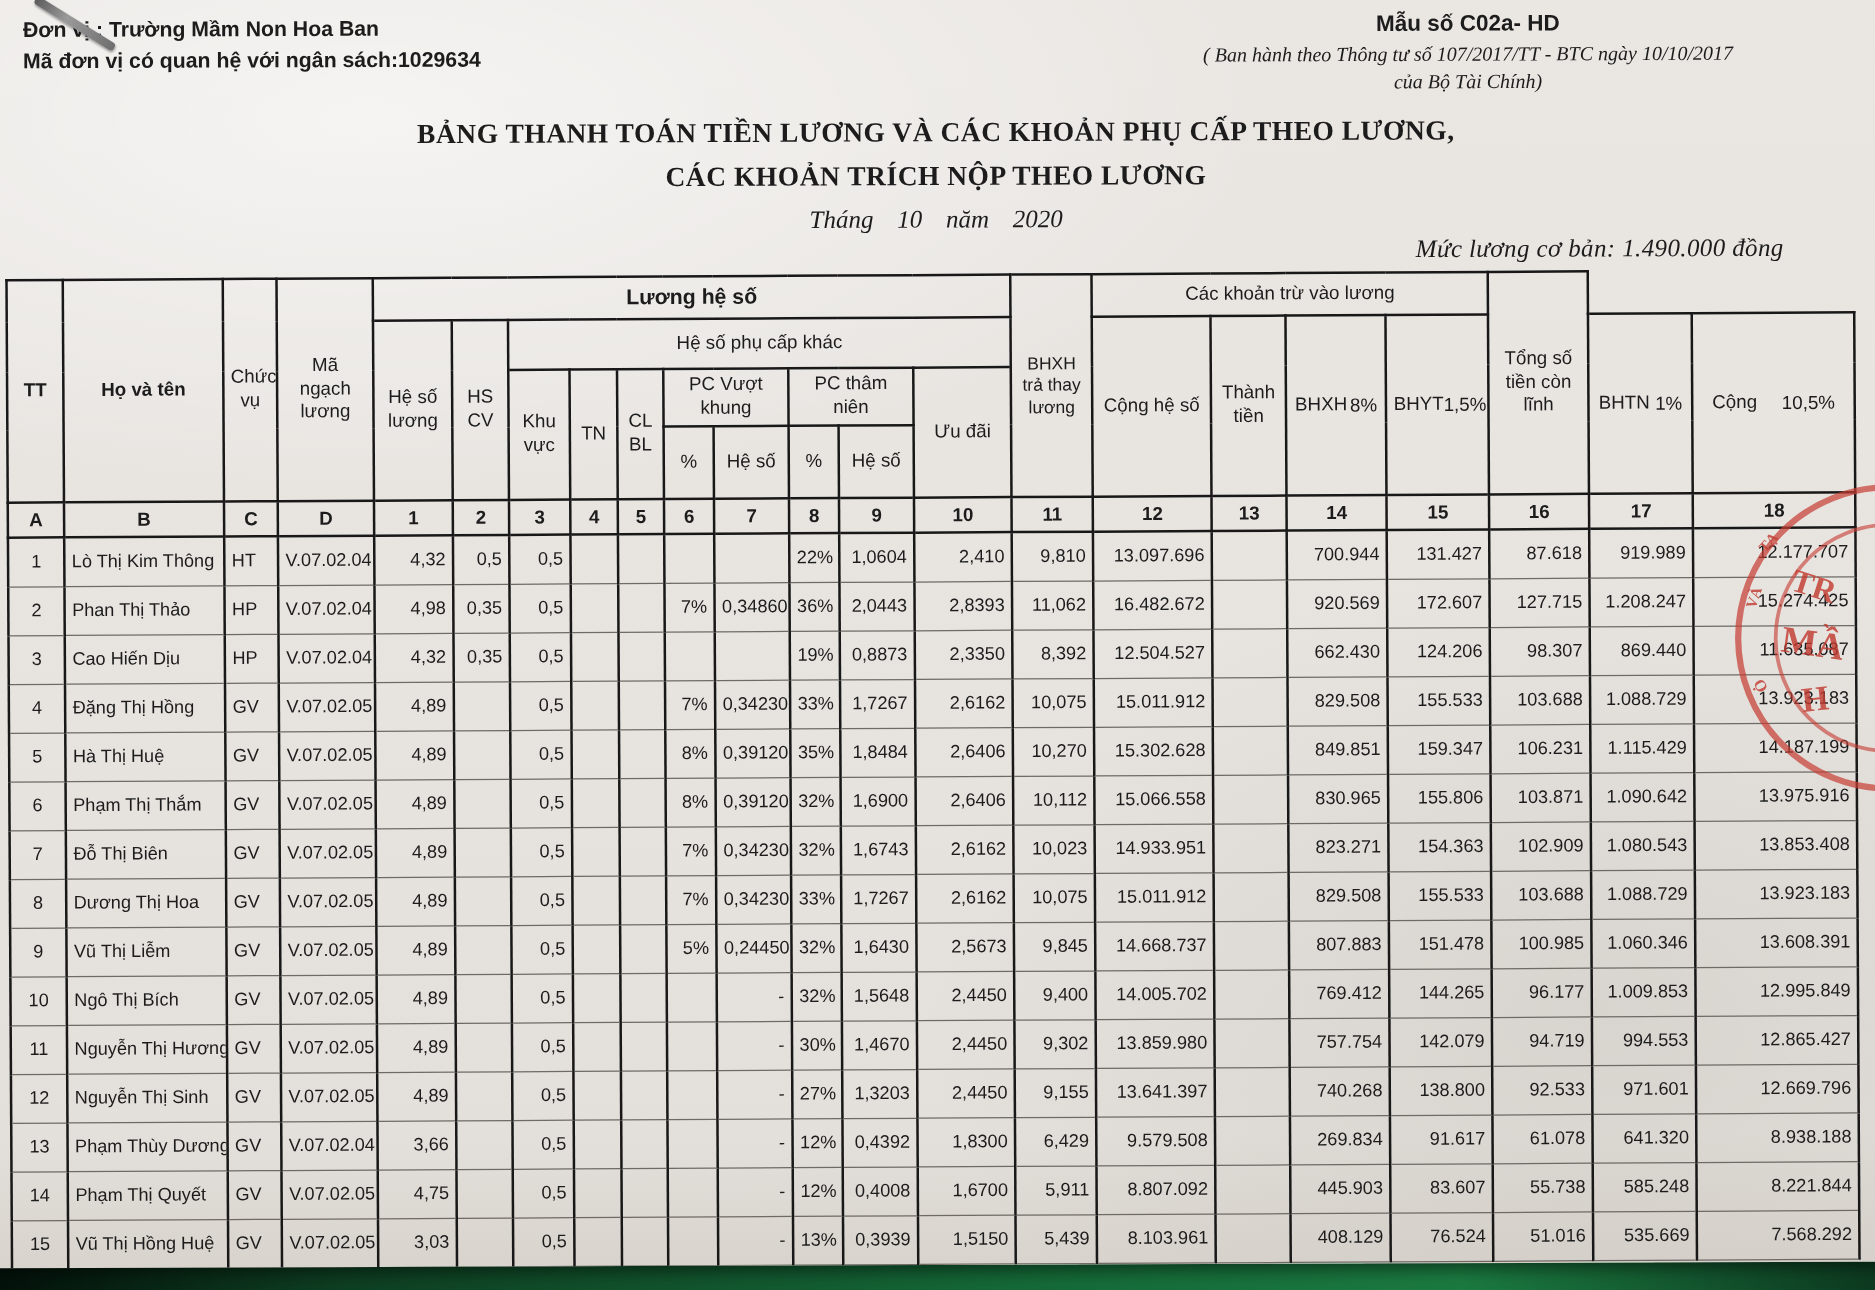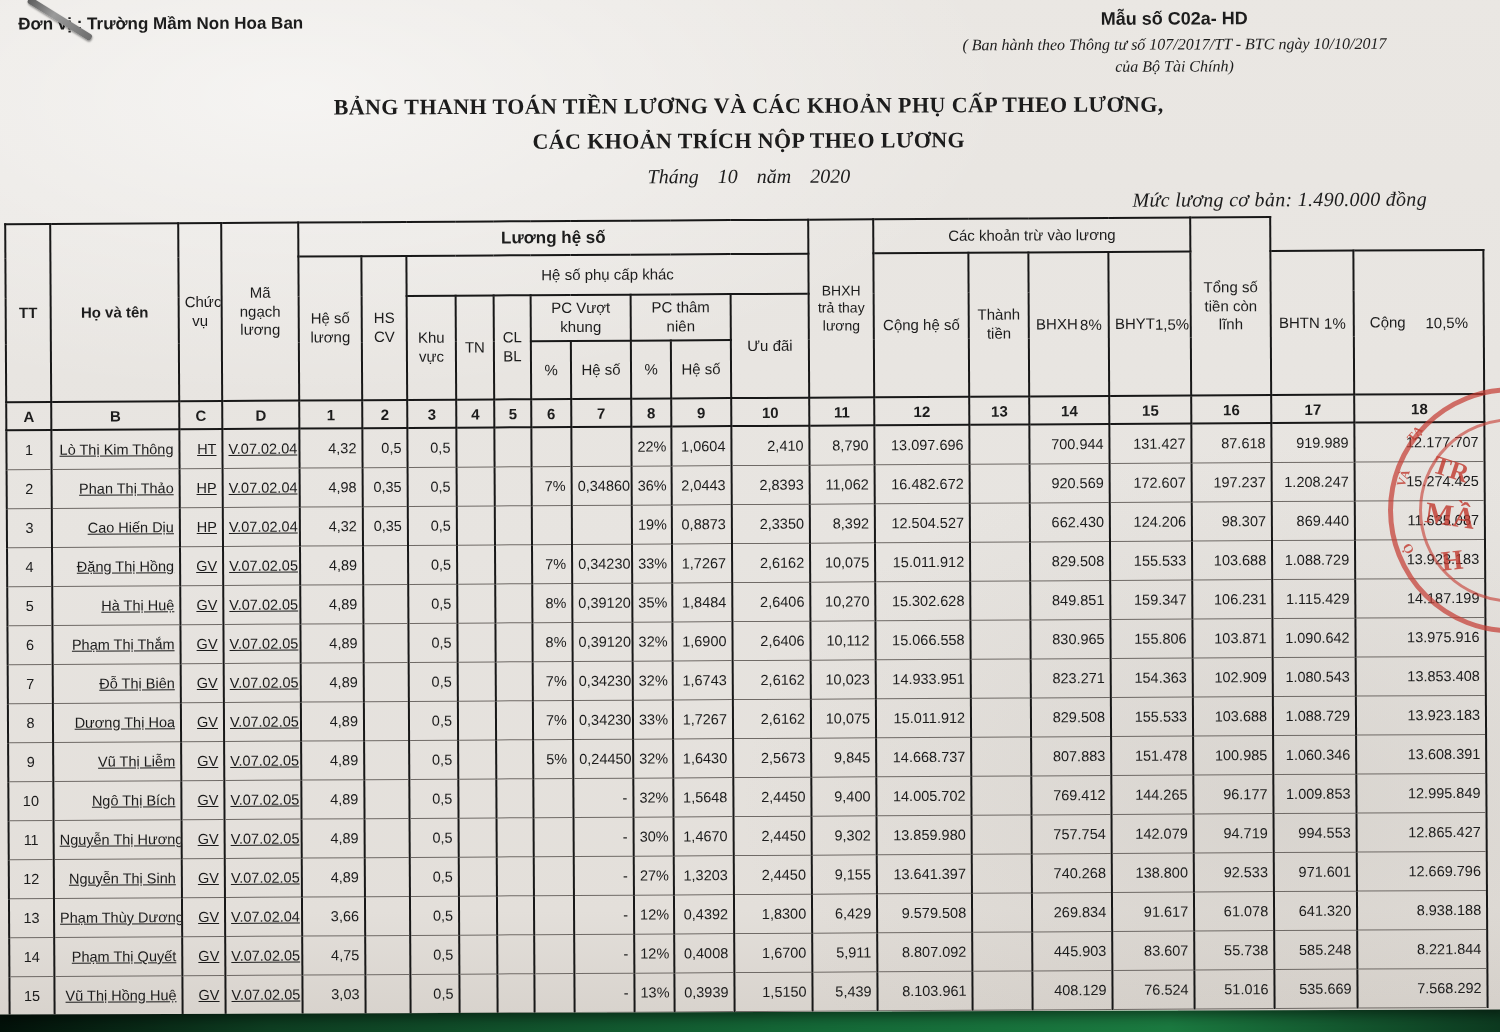--- a/index.html
+++ b/index.html
@@ -42,21 +42,21 @@
   th.big{font-size:17px;font-weight:bold;}
   th.small13{font-size:14px;}
   .hdr-ins{height:100%;display:flex;justify-content:space-around;align-items:center;}
   .hdr-ins .pct{margin-top:2px;}
   tr.letters td{font-weight:bold;text-align:center;font-size:15px;padding:2px 3px;height:22px;}
   tbody tr.data td{
     font-size:14.5px;height:36px;vertical-align:middle;
     border-top:1px solid #6f6a66;border-bottom:1px solid #6f6a66;
   }
   td.a-c{text-align:center;}
-  td.a-l{text-align:right;text-decoration:underline;}
+  td.a-l{text-align:left;}
   td.a-r{text-align:right;}
   .stamp{
     position:absolute;right:-128px;top:398px;width:236px;height:236px;border-radius:50%;
     border:5px solid rgba(198,62,52,.75);opacity:.95;pointer-events:none;
   }
   .stamp .inner{
     position:absolute;inset:26px;border-radius:50%;border:3px solid rgba(198,62,52,.65);
   }
   .stamp span{position:absolute;color:rgba(193,56,46,.85);font-weight:bold;font-family:"Liberation Serif",serif;}
   .st-0{left:14px;top:34px;font-size:12px;transform:rotate(-48deg);}
@@ -68,20 +68,21 @@
 </style>
 </head>
 <body>
 
 <div class="paper">
   <div class="staple"></div>
 
   <div class="topbar">
     <div class="unit-block">
       <div>Đơn vị : Trường Mầm Non Hoa Ban</div>
+      <div>Mã đơn vị có quan hệ với ngân sách:1029634</div>
     </div>
     <div class="form-block">
       <div class="form-no">Mẫu số C02a- HD</div>
       <div class="form-issued">
         <div>( Ban hành theo Thông tư số 107/2017/TT - BTC ngày 10/10/2017</div>
         <div>của Bộ Tài Chính)</div>
       </div>
     </div>
   </div>
 
@@ -209,21 +210,21 @@
             <td class="a-r">4,32</td>
             <td class="a-r">0,5</td>
             <td class="a-r">0,5</td>
             <td class="a-r"></td>
             <td class="a-r"></td>
             <td class="a-r"></td>
             <td class="a-r"></td>
             <td class="a-r">22%</td>
             <td class="a-r">1,0604</td>
             <td class="a-r">2,410</td>
-            <td class="a-r">8,790</td>
+            <td class="a-r">9,810</td>
             <td class="a-r">13.097.696</td>
             <td class="a-r"></td>
             <td class="a-r">700.944</td>
             <td class="a-r">131.427</td>
             <td class="a-r">87.618</td>
             <td class="a-r">919.989</td>
             <td class="a-r">12.177.707</td>
           </tr>
           <tr class="data">
             <td class="a-c">2</td>
@@ -238,21 +239,21 @@
             <td class="a-r">7%</td>
             <td class="a-r">0,34860</td>
             <td class="a-r">36%</td>
             <td class="a-r">2,0443</td>
             <td class="a-r">2,8393</td>
             <td class="a-r">11,062</td>
             <td class="a-r">16.482.672</td>
             <td class="a-r"></td>
             <td class="a-r">920.569</td>
             <td class="a-r">172.607</td>
-            <td class="a-r">197.237</td>
+            <td class="a-r">127.715</td>
             <td class="a-r">1.208.247</td>
             <td class="a-r">15.274.425</td>
           </tr>
           <tr class="data">
             <td class="a-c">3</td>
             <td class="a-l">Cao Hiến Dịu</td>
             <td class="a-l">HP</td>
             <td class="a-l">V.07.02.04</td>
             <td class="a-r">4,32</td>
             <td class="a-r">0,35</td>

